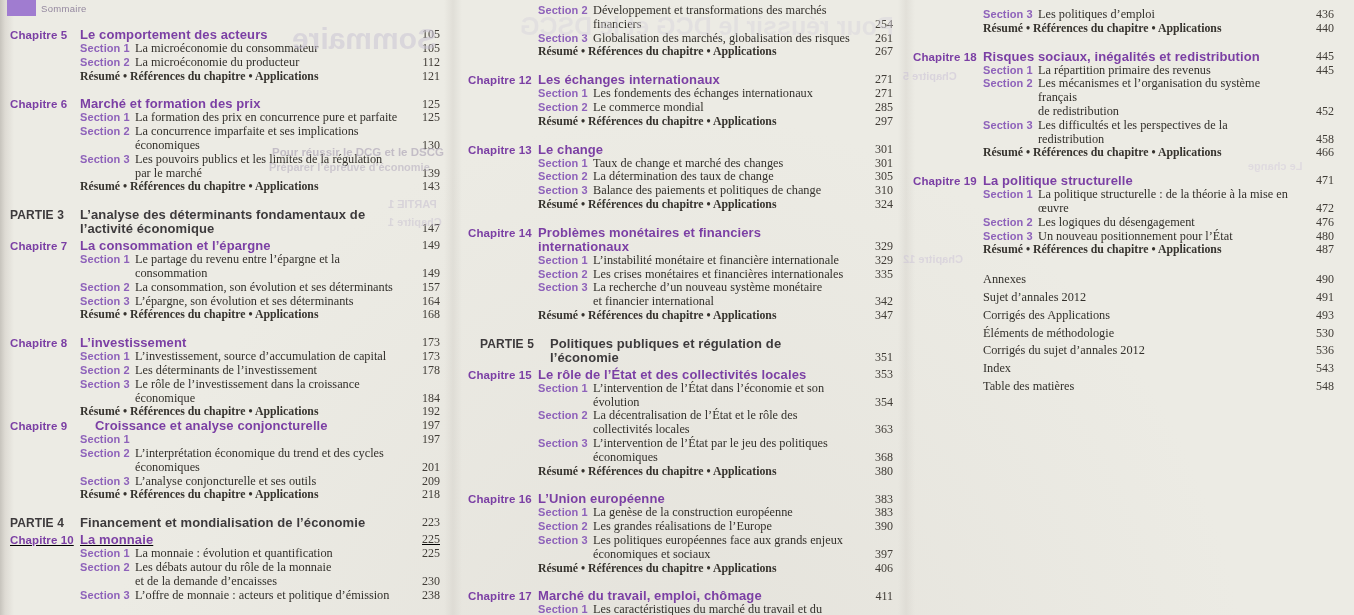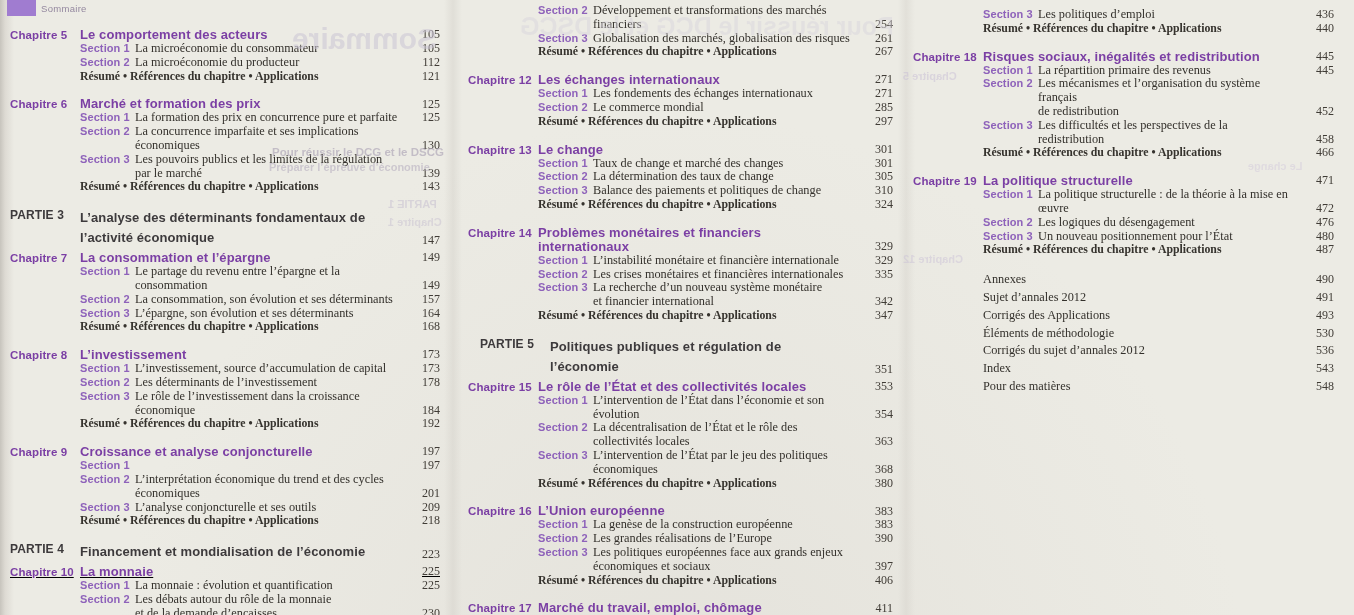--- a/index.html
+++ b/index.html
@@ -20,21 +20,21 @@
 
   .col{position:absolute;top:0;}
   .col1{left:10px;width:430px;}
   .col2{left:468px;width:425px;}
   .col3{left:913px;width:421px;}
 
   .row{display:grid;grid-template-columns:70px 1fr 40px;align-items:start;}
   .label-cell{font-size:11.5px;font-weight:bold;color:#7b3fa4;line-height:14px;letter-spacing:.1px;}
   .row.part .label-cell{color:#3d3a3c;font-size:12px;}
   .chapter-title{font-size:13px;font-weight:bold;color:#7b3fa4;line-height:14px;letter-spacing:.1px;}
-  .part-title{font-size:13px;font-weight:bold;color:#3d3a3c;line-height:20px;letter-spacing:.1px;}
+  .part-title{font-size:13px;font-weight:bold;color:#3d3a3c;line-height:14px;letter-spacing:.1px;}
   .sec-grid{display:grid;grid-template-columns:55px 1fr;align-items:start;}
   .sec-label{font-size:11px;font-weight:bold;color:#8e62ba;line-height:13.8px;letter-spacing:.1px;}
   .sec-text{font-family:"Liberation Serif","DejaVu Serif",serif;font-size:12.3px;color:#33302b;line-height:13.8px;}
   .resume-text{font-family:Liberation Serif, serif;font-weight:bold;font-size:11.8px;color:#36332e;line-height:13.8px;}
   .back-text{font-family:"Liberation Serif","DejaVu Serif",serif;font-size:12.3px;color:#33302b;line-height:13.8px;}
   .page-num{font-family:"Liberation Serif","DejaVu Serif",serif;font-size:12px;color:#403c36;line-height:13.8px;text-align:right;align-self:end;}
   .bleed{position:absolute;white-space:nowrap;font-weight:bold;pointer-events:none;}
   .bleed.mir{transform:scaleX(-1);}
 </style>
 </head>
@@ -194,21 +194,21 @@
           <div class="sec-text">Le rôle de l’investissement dans la croissance économique</div>
         </div>
       </div>
       <div class="page-num">184</div>
     </div>
     <div class="row resume" style="margin-top: 0px;">
       <div class="label-cell"></div>
       <div class="resume-text">Résumé • Références du chapitre • Applications</div>
       <div class="page-num">192</div>
     </div>
-    <div class="row chapter" style="margin-top: 14px;">
+    <div class="row chapter" style=" gap: 15px;">
       <div class="label-cell">Chapitre 9</div>
       <div class="chapter-title">Croissance et analyse conjoncturelle</div>
       <div class="page-num">197</div>
     </div>
     <div class="row section" style="margin-top: 0px;">
       <div class="label-cell"></div>
       <div class="sec-grid">
         <div class="sec-label">Section 1</div>
       </div>
       <div class="page-num">197</div>
@@ -644,21 +644,21 @@
       <div class="back-text">Corrigés du sujet d’annales 2012</div>
       <div class="page-num">536</div>
     </div>
     <div class="row back" style="margin-top: 4px;">
       <div class="label-cell"></div>
       <div class="back-text">Index</div>
       <div class="page-num">543</div>
     </div>
     <div class="row back" style="margin-top: 4px;">
       <div class="label-cell"></div>
-      <div class="back-text">Pour des matières</div>
+      <div class="back-text">Table des matières</div>
       <div class="page-num">548</div>
     </div>
   </div>
 
 <div id="bleed-layer">
     <span class="bleed mir" style="left: 292px; top: 22px; font-size: 30px; color: rgb(203, 197, 212); opacity: 0.55;">Sommaire</span>
     <span class="bleed" style="left: 272px; top: 146px; font-size: 11.5px; color: rgb(168, 159, 179); opacity: 0.6;">Pour réussir le DCG et le DSCG</span>
     <span class="bleed" style="left: 269px; top: 161px; font-size: 11px; color: rgb(179, 170, 189); opacity: 0.55;">Préparer l’épreuve d’économie</span>
     <span class="bleed mir" style="left: 520px; top: 12px; font-size: 25px; color: rgb(216, 212, 220); opacity: 0.45;">Pour réussir le DCG et le DSCG</span>
     <span class="bleed mir" style="left: 388px; top: 198px; font-size: 11px; color: rgb(196, 188, 207); opacity: 0.5;">PARTIE 1</span>

